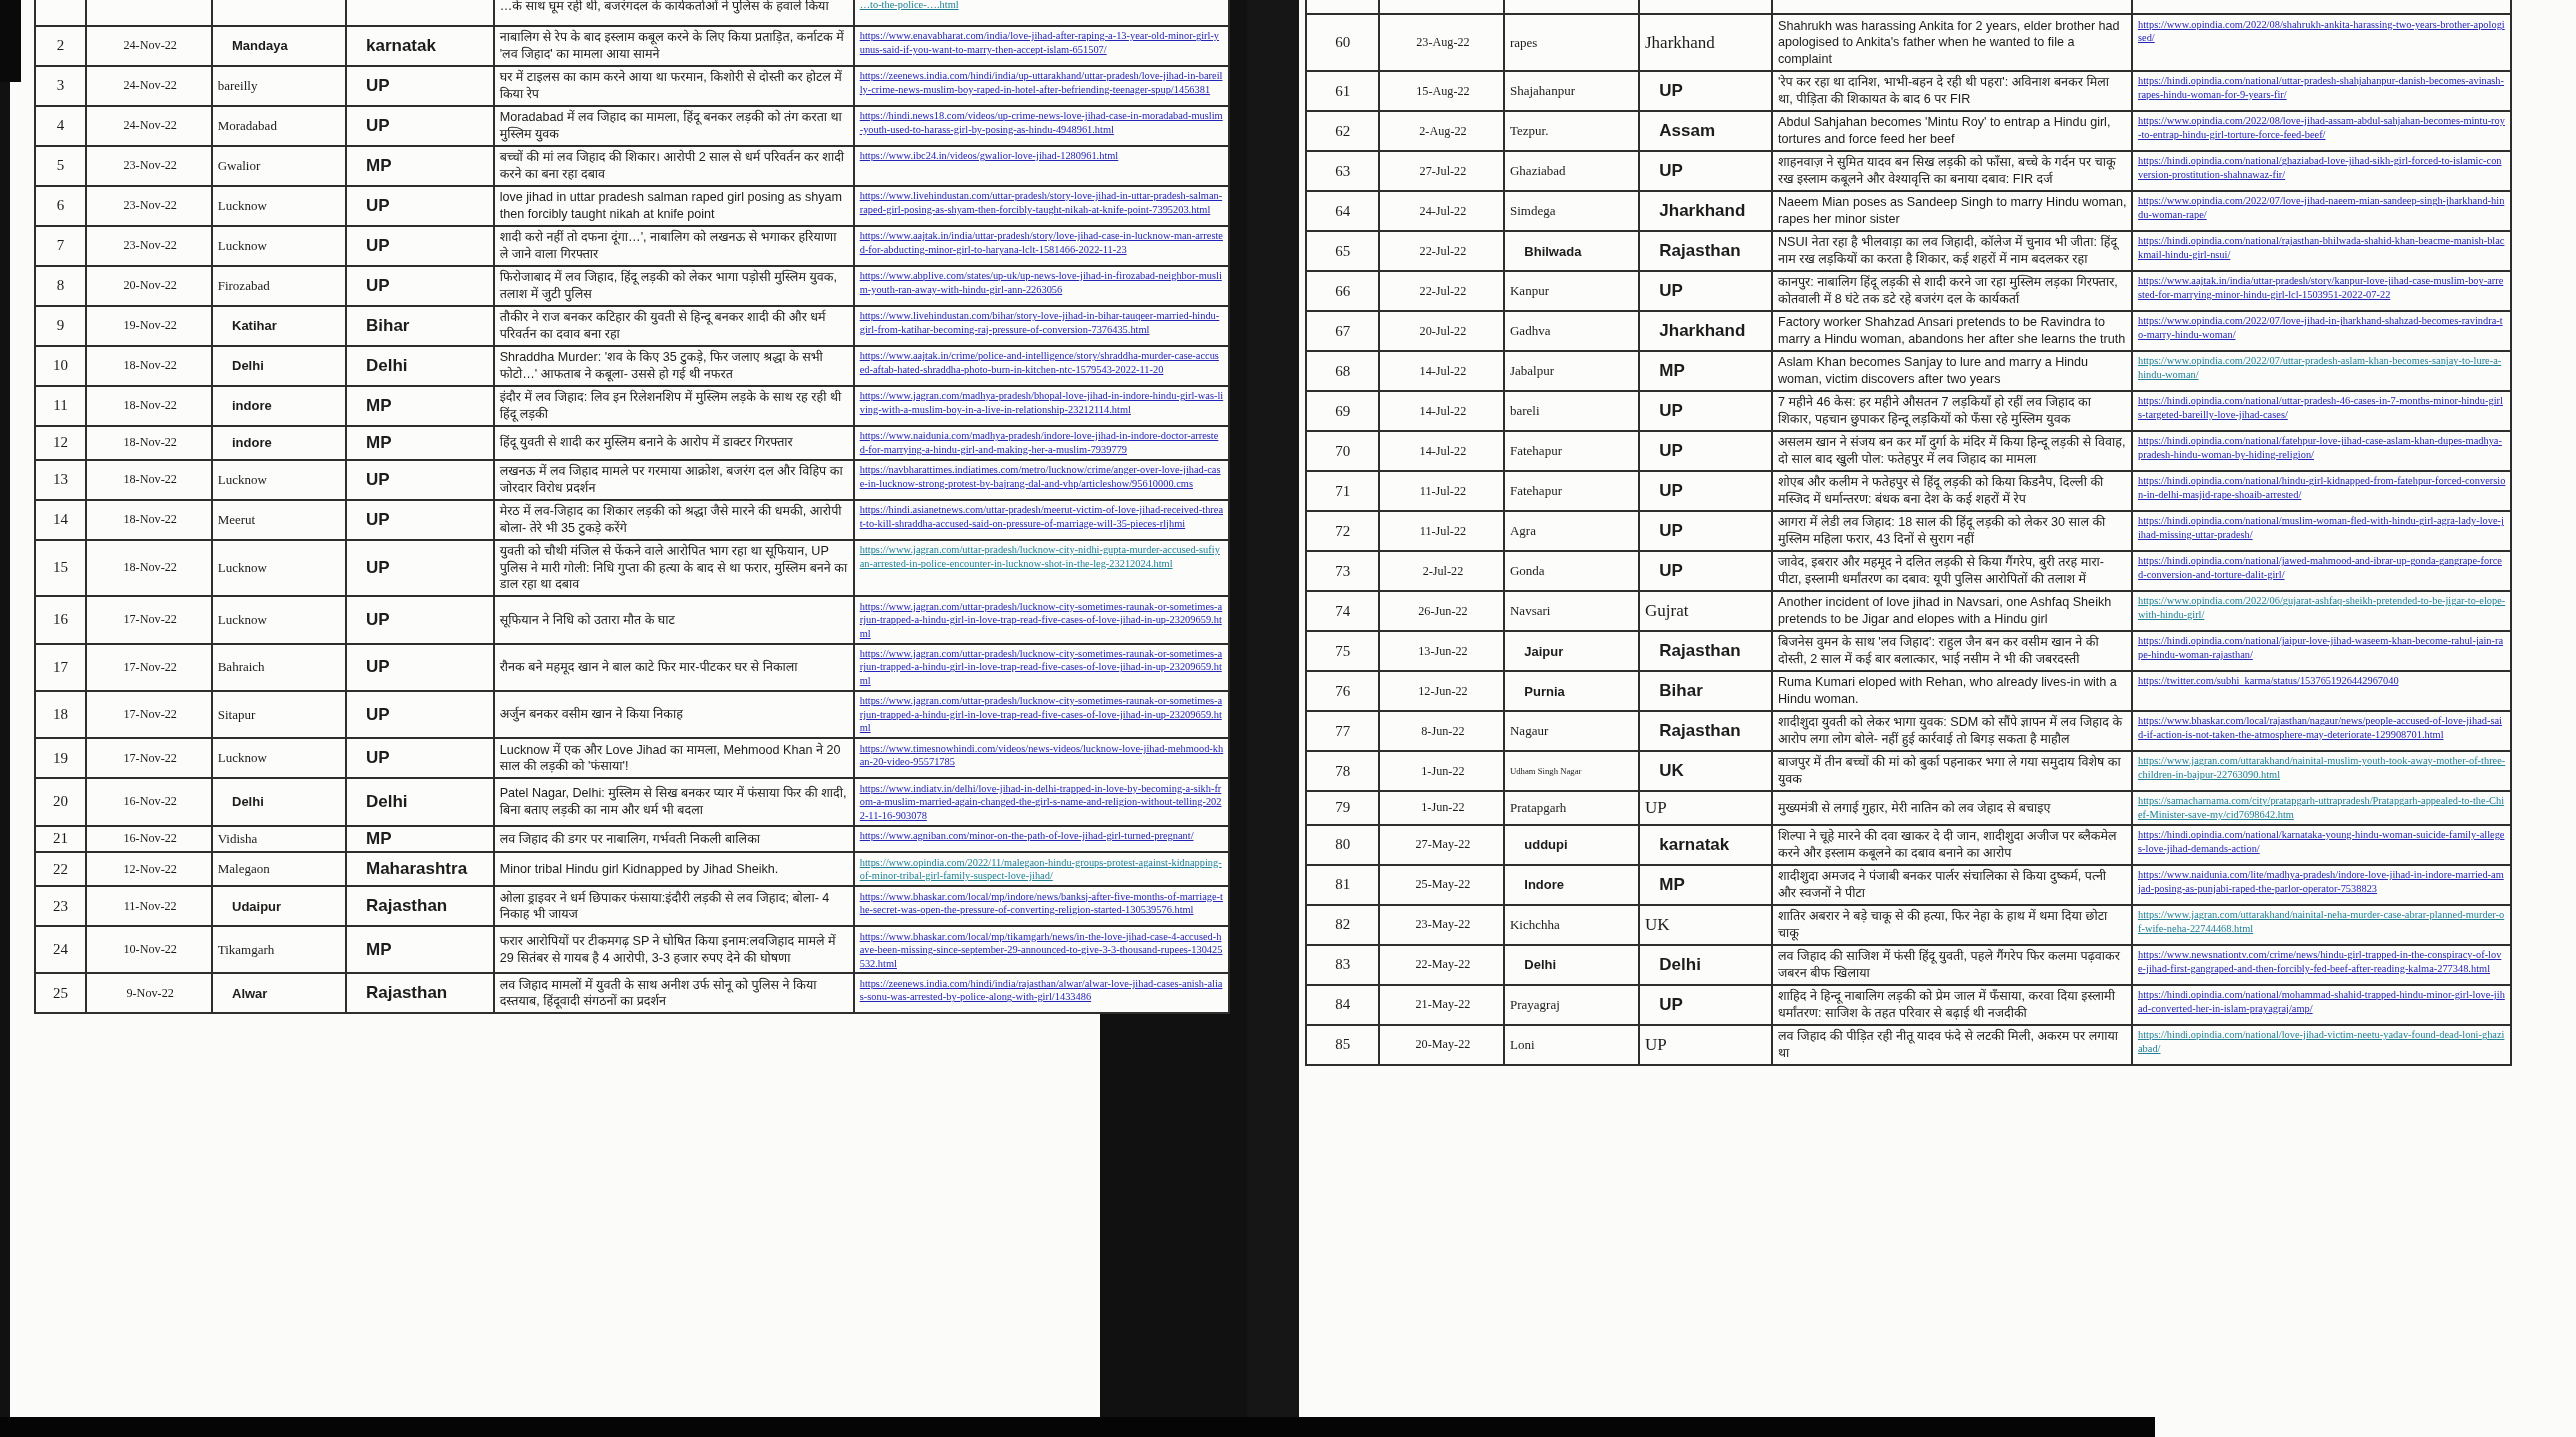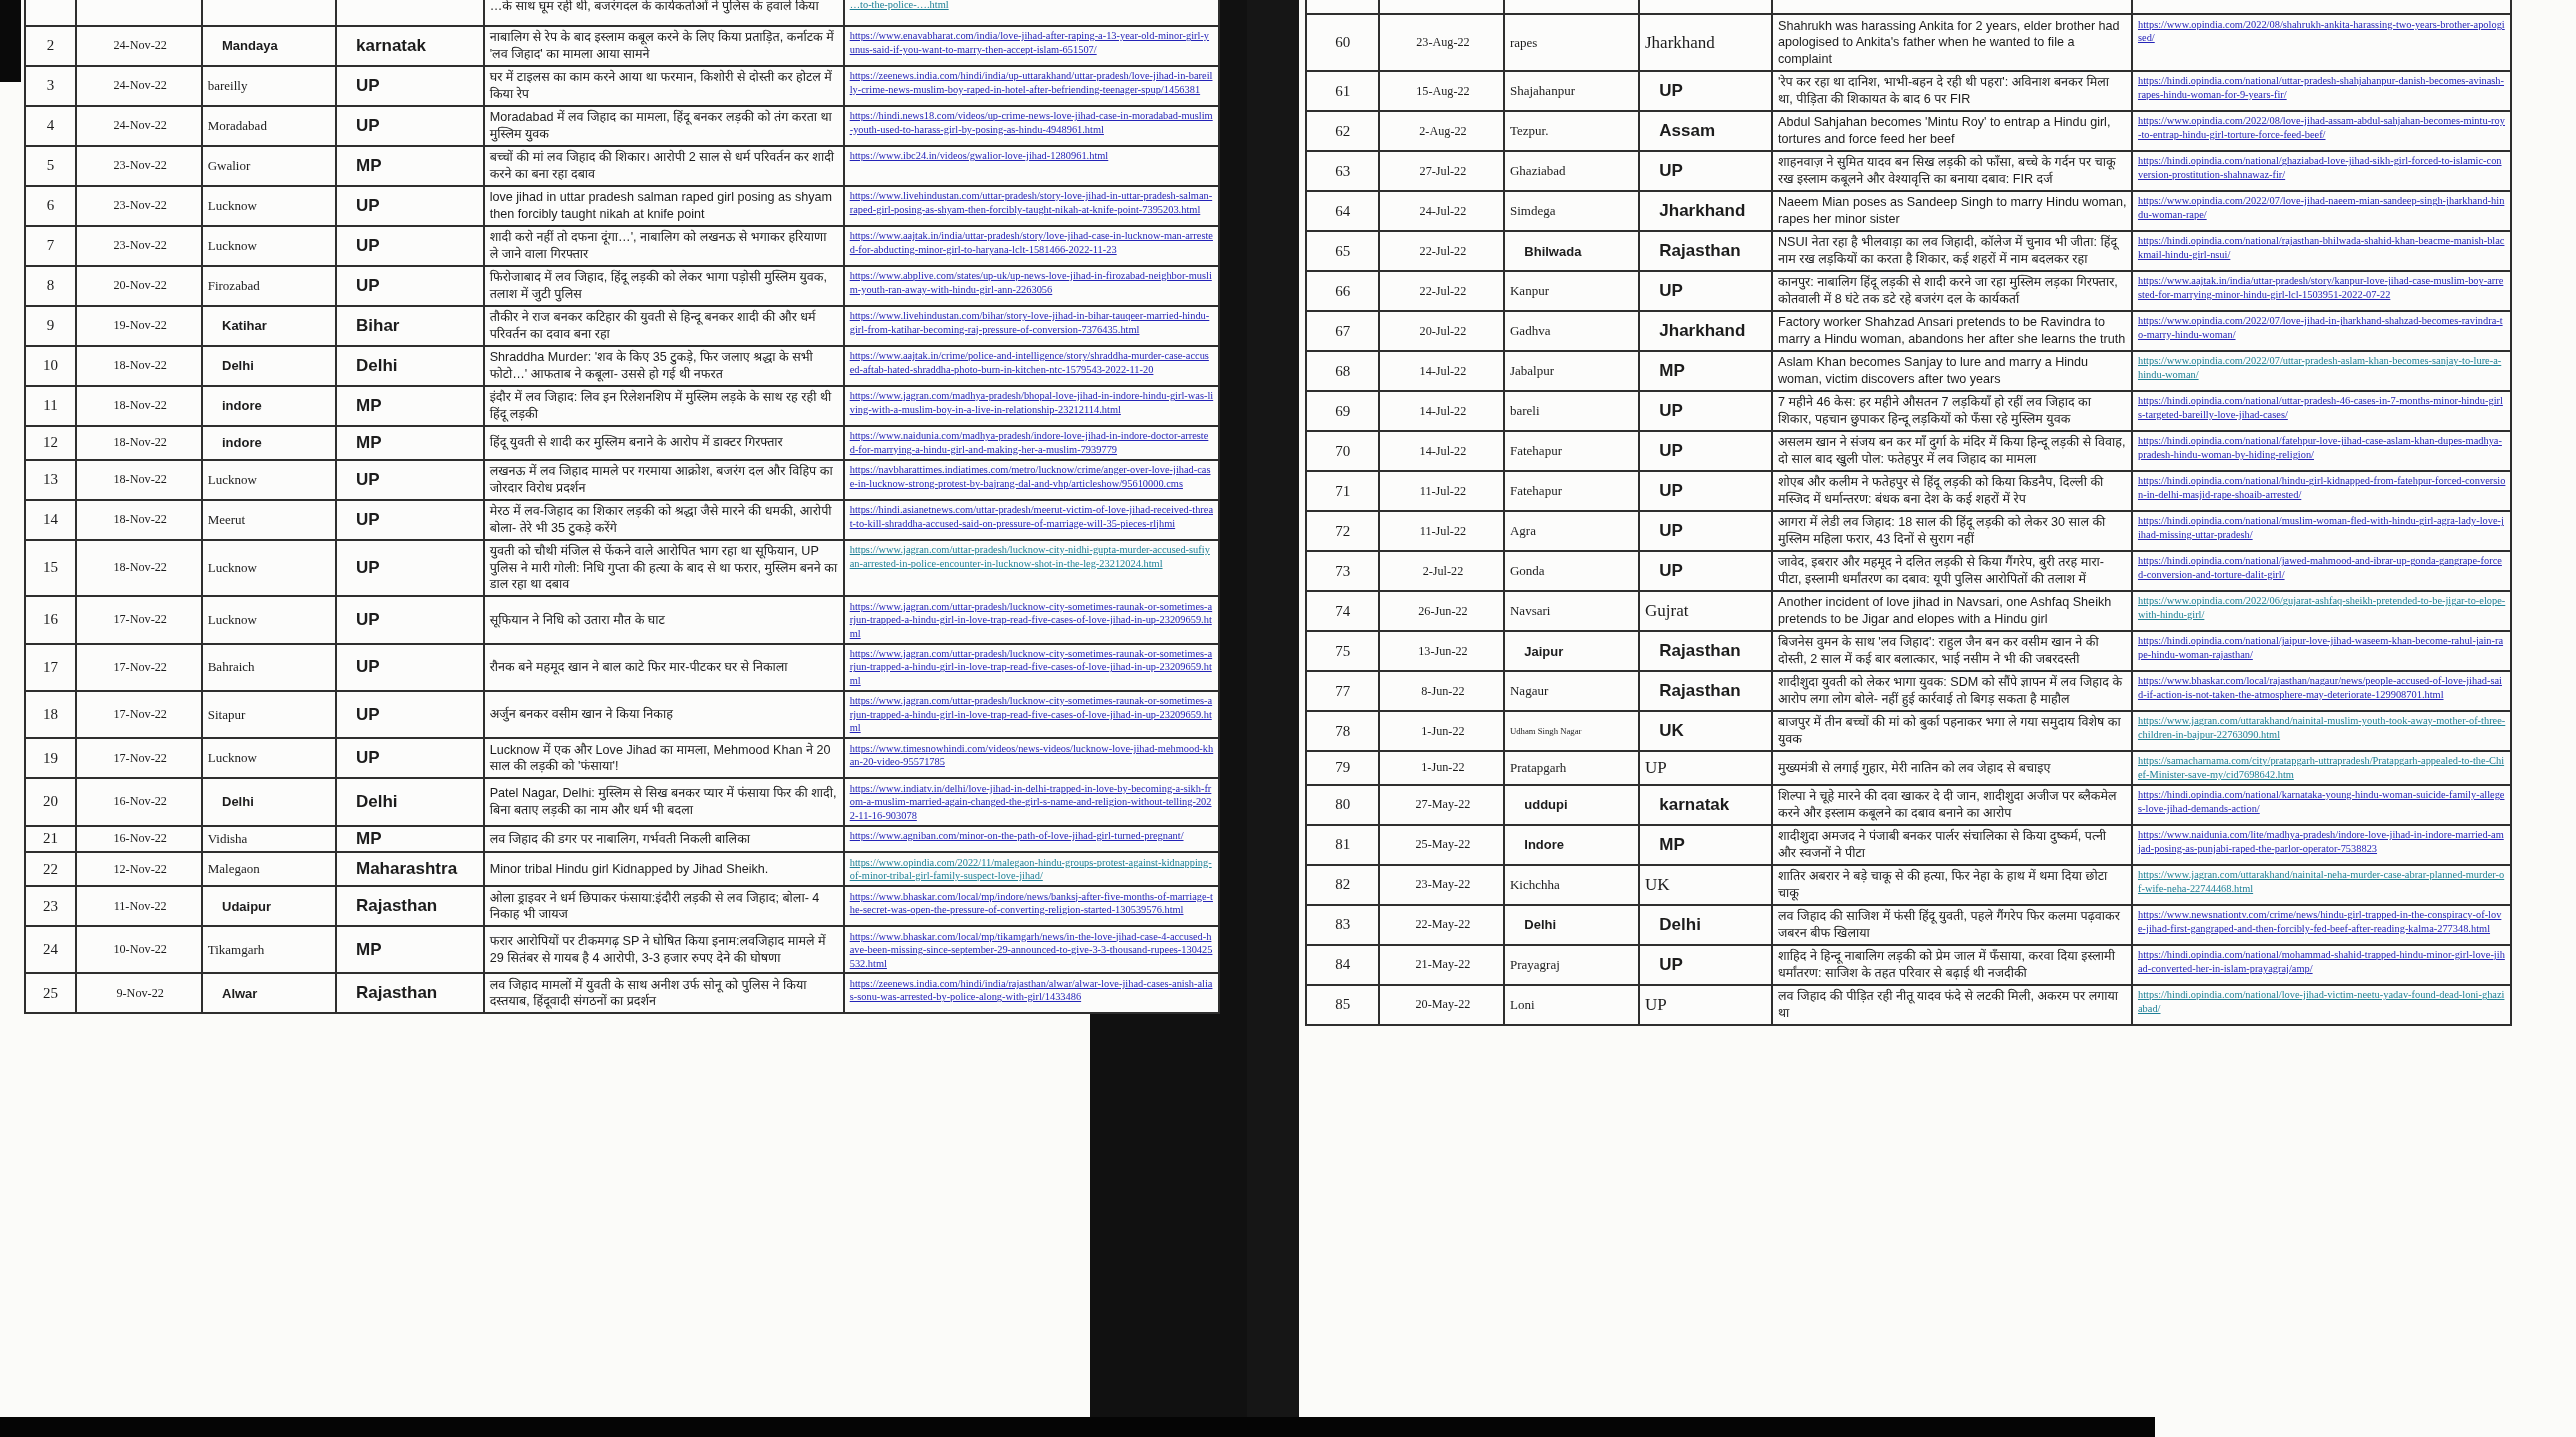--- a/index.html
+++ b/index.html
@@ -1,19 +1,19 @@
 <!DOCTYPE html>
 <html style="font-size:12.6px"><head>
 <meta charset="utf-8">
 <style>
   html,body{margin:0;padding:0;background:#000;}
   .scan{position:relative;width:2576px;height:1437px;background:#111;overflow:hidden;
         font-family:"Liberation Serif","DejaVu Serif",serif;}
   .page{position:absolute;top:0;bottom:0;background:#fbfbf9;}
-  .page.left{left:0;width:1090px;}
+  .page.left{left:10px;width:1090px;}
   .page.right{left:1299px;width:1277px;}
   .divider{position:absolute;top:0;bottom:0;left:1247px;width:52px;background:#161616;}
   .notch{position:absolute;left:0;top:0;width:20.5px;height:82px;background:#0a0a0a;}
   .bottombar{position:absolute;left:0;bottom:0;width:2155px;height:20.5px;background:#050505;}
   table{border-collapse:collapse;table-layout:fixed;margin-top:-1.6px;}
   .page.left table{margin-left:24px;width:1194px;}
   .page.right table{margin-left:6.3px;width:1206px;}
   td{border:2px solid #2e2e2e;vertical-align:middle;padding:2.4px 4.7px;overflow:hidden;
      color:#1c1c1c;background:#fcfcfb;}
   tr.partial td{height:24px;border-top:none;vertical-align:top;padding-top:0;}
@@ -393,20 +393,28 @@
   </tr>
           <tr>
     <td class="c-num">75</td>
     <td class="c-date">13-Jun-22</td>
     <td class="c-city b">Jaipur</td>
     <td class="c-state b">Rajasthan</td>
     <td class="c-desc">बिजनेस वुमन के साथ 'लव जिहाद': राहुल जैन बन कर वसीम खान ने की दोस्ती, 2 साल में कई बार बलात्कार, भाई नसीम ने भी की जबरदस्ती</td>
     <td class="c-url"><a href="#">https://hindi.opindia.com/national/jaipur-love-jihad-waseem-khan-become-rahul-jain-rape-hindu-woman-rajasthan/</a></td>
   </tr>
           <tr>
+    <td class="c-num">76</td>
+    <td class="c-date">12-Jun-22</td>
+    <td class="c-city b">Purnia</td>
+    <td class="c-state b">Bihar</td>
+    <td class="c-desc">Ruma Kumari eloped with Rehan, who already lives-in with a Hindu woman.</td>
+    <td class="c-url"><a href="#">https://twitter.com/subhi_karma/status/1537651926442967040</a></td>
+  </tr>
+          <tr>
     <td class="c-num">77</td>
     <td class="c-date">8-Jun-22</td>
     <td class="c-city">Nagaur</td>
     <td class="c-state b">Rajasthan</td>
     <td class="c-desc">शादीशुदा युवती को लेकर भागा युवक: SDM को सौंपे ज्ञापन में लव जिहाद के आरोप लगा लोग बोले- नहीं हुई कार्रवाई तो बिगड़ सकता है माहौल</td>
     <td class="c-url"><a href="#">https://www.bhaskar.com/local/rajasthan/nagaur/news/people-accused-of-love-jihad-said-if-action-is-not-taken-the-atmosphere-may-deteriorate-129908701.html</a></td>
   </tr>
           <tr>
     <td class="c-num">78</td>
     <td class="c-date">1-Jun-22</td>

